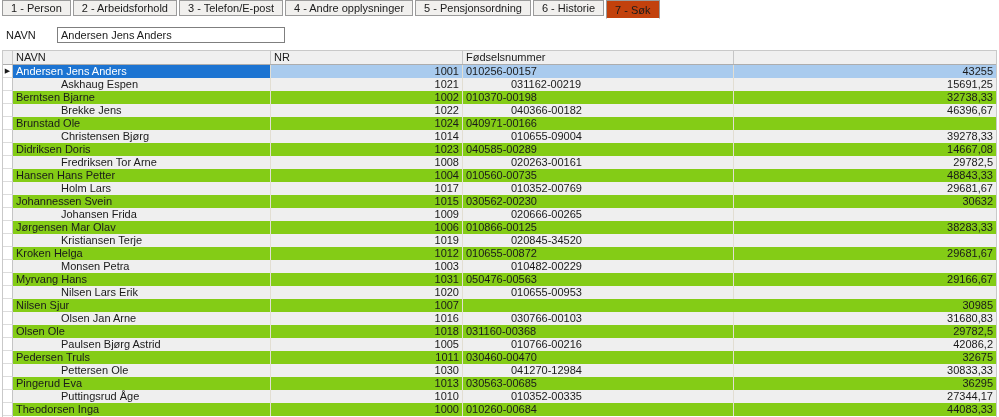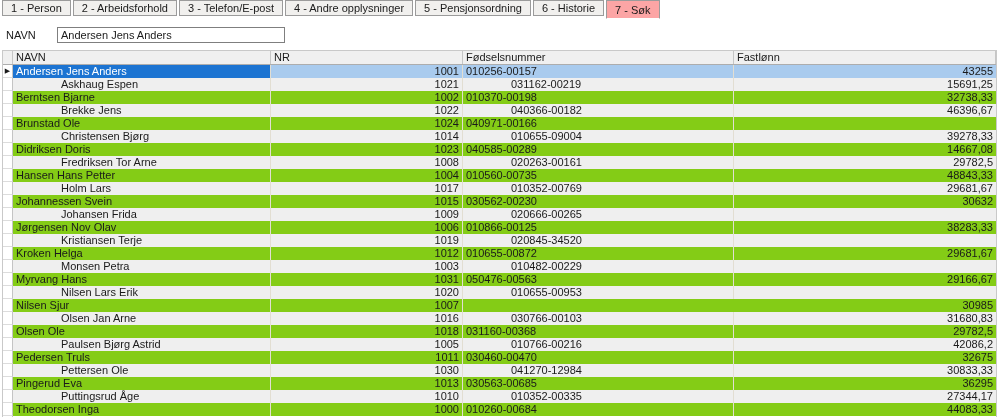--- a/index.html
+++ b/index.html
@@ -3,21 +3,21 @@
 <meta charset="utf-8">
 <style>
   * { margin:0; padding:0; box-sizing:border-box; }
   html,body { width:999px; height:417px; background:#ffffff; overflow:hidden;
     font-family:"Liberation Sans", sans-serif; font-size:11px; color:#1a1a1a; }
 
   
   .tabbar { display:flex; align-items:flex-start; height:19px; padding-left:2px; position:relative; }
   .tab { background:#f1f0ee; border:1px solid #9b9b9b; padding:1px 8px 2px 8px; height:16px;
          line-height:13px; margin-right:2px; cursor:default; white-space:nowrap; }
-  .tab.active { background:#fca5a5; border-bottom:1px solid #ffffff; height:19px; line-height:16px;
+  .tab.active { background:#c2410c; border-bottom:1px solid #ffffff; height:19px; line-height:16px;
          position:relative; z-index:2; }
 
   
   .form-row { display:flex; align-items:center; margin:8px 0 0 6px; height:16px; }
   .form-label { width:51px; }
   .form-input { width:228px; height:16px; border:1px solid #7f7f7f; background:#fff;
          font-family:"Liberation Sans", sans-serif; font-size:11px; padding:0 3px; color:#1a1a1a; }
 
   
   .grid { margin:7px 0 0 2px; width:995px; border-top:1px solid #c9c9c9; border-left:1px solid #c9c9c9;
@@ -58,21 +58,20 @@
   <span class="form-label">NAVN</span>
   <input class="form-input" type="text" value="Andersen Jens Anders" style="">
 </div>
 
 <div class="grid">
   <div class="grow header">
     <div class="cell selcol"></div>
     <div class="cell c-navn" style="text-align:left">NAVN</div>
     <div class="cell c-nr" style="text-align:left">NR</div>
     <div class="cell c-fnr">Fødselsnummer</div>
-    <div class="cell c-fast" style="text-align:left">Fastlønn</div>
   </div>
   <div id="rows">
       <div class="grow odd selected">
         <div class="selcol">▶</div>
         <div class="cell c-navn">Andersen Jens Anders</div>
         <div class="cell c-nr">1001</div>
         <div class="cell c-fnr">010256-00157</div>
         <div class="cell c-fast">43255</div>
       </div>
       <div class="grow even">
@@ -147,21 +146,21 @@
       </div>
       <div class="grow even">
         <div class="selcol"></div>
         <div class="cell c-navn">Johansen Frida</div>
         <div class="cell c-nr">1009</div>
         <div class="cell c-fnr">020666-00265</div>
         <div class="cell c-fast"></div>
       </div>
       <div class="grow odd">
         <div class="selcol"></div>
-        <div class="cell c-navn">Jørgensen Nov Olav</div>
+        <div class="cell c-navn">Jørgensen Mar Olav</div>
         <div class="cell c-nr">1006</div>
         <div class="cell c-fnr">010866-00125</div>
         <div class="cell c-fast">38283,33</div>
       </div>
       <div class="grow even">
         <div class="selcol"></div>
         <div class="cell c-navn">Kristiansen Terje</div>
         <div class="cell c-nr">1019</div>
         <div class="cell c-fnr">020845-34520</div>
         <div class="cell c-fast"></div>

